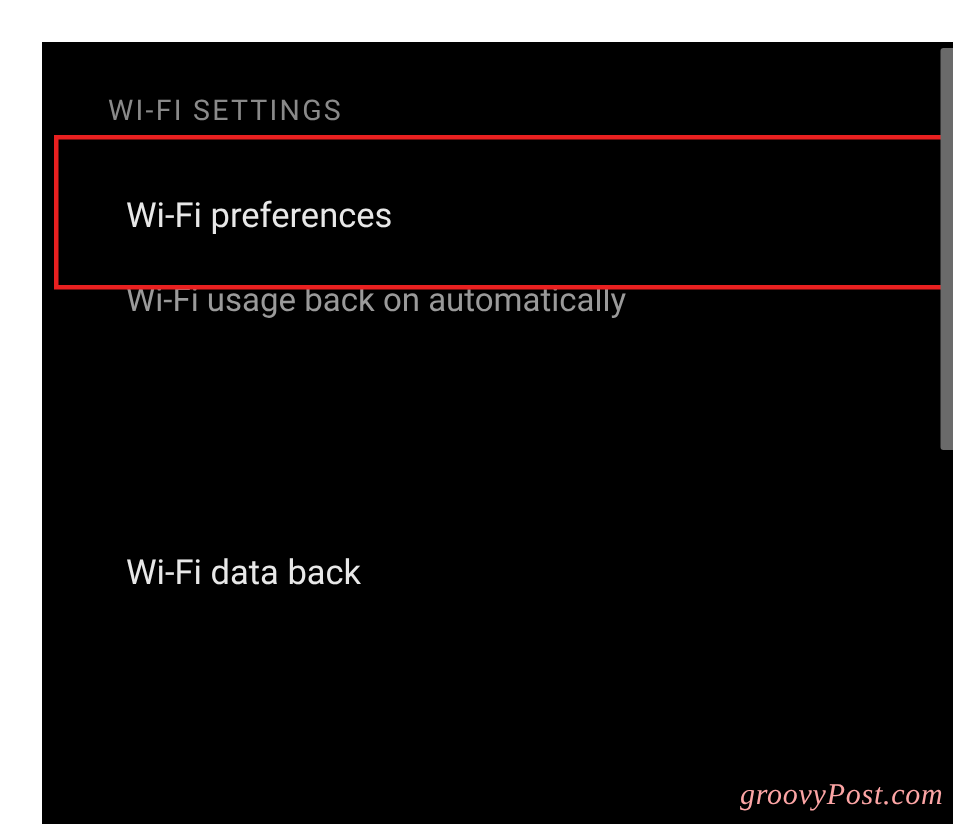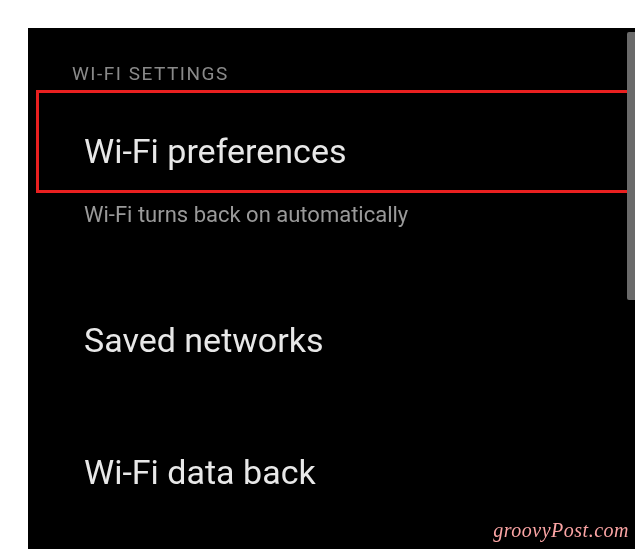--- a/index.html
+++ b/index.html
@@ -28,21 +28,21 @@
       font-weight: 400;
       letter-spacing: 1.5px;
       padding: 22px 32px 14px 32px;
     }
     .setting-item {
       padding: 18px 32px 20px 32px;
       cursor: pointer;
     }
     .setting-title {
       color: #e8e8e8;
-      font-size: 34px;
+      font-size: 23px;
       font-weight: 400;
       line-height: 1.3;
     }
     .setting-subtitle {
       color: #9a9a9a;
       font-size: 22px;
       font-weight: 400;
       margin-top: 4px;
       line-height: 1.3;
     }
@@ -80,27 +80,26 @@
     }
   </style>
 </head>
 <body>
 
 <div class="screen">
   <div class="section-header">WI-FI SETTINGS</div>
 
   <div class="setting-item">
     <div class="setting-title">Wi-Fi preferences</div>
-    <div class="setting-subtitle">Wi-Fi turns back on automatically</div>
+    <div class="setting-subtitle">Wi-Fi usage back on automatically</div>
   </div>
 
   <div class="spacer"></div>
 
   <div class="setting-item">
-    <div class="setting-title">Saved networks</div>
   </div>
 
   <div class="spacer"></div>
 
   <div class="setting-item">
     <div class="setting-title">Wi-Fi data back</div>
   </div>
 
   <div class="highlight-box"></div>
   <div class="scrollbar"></div>

